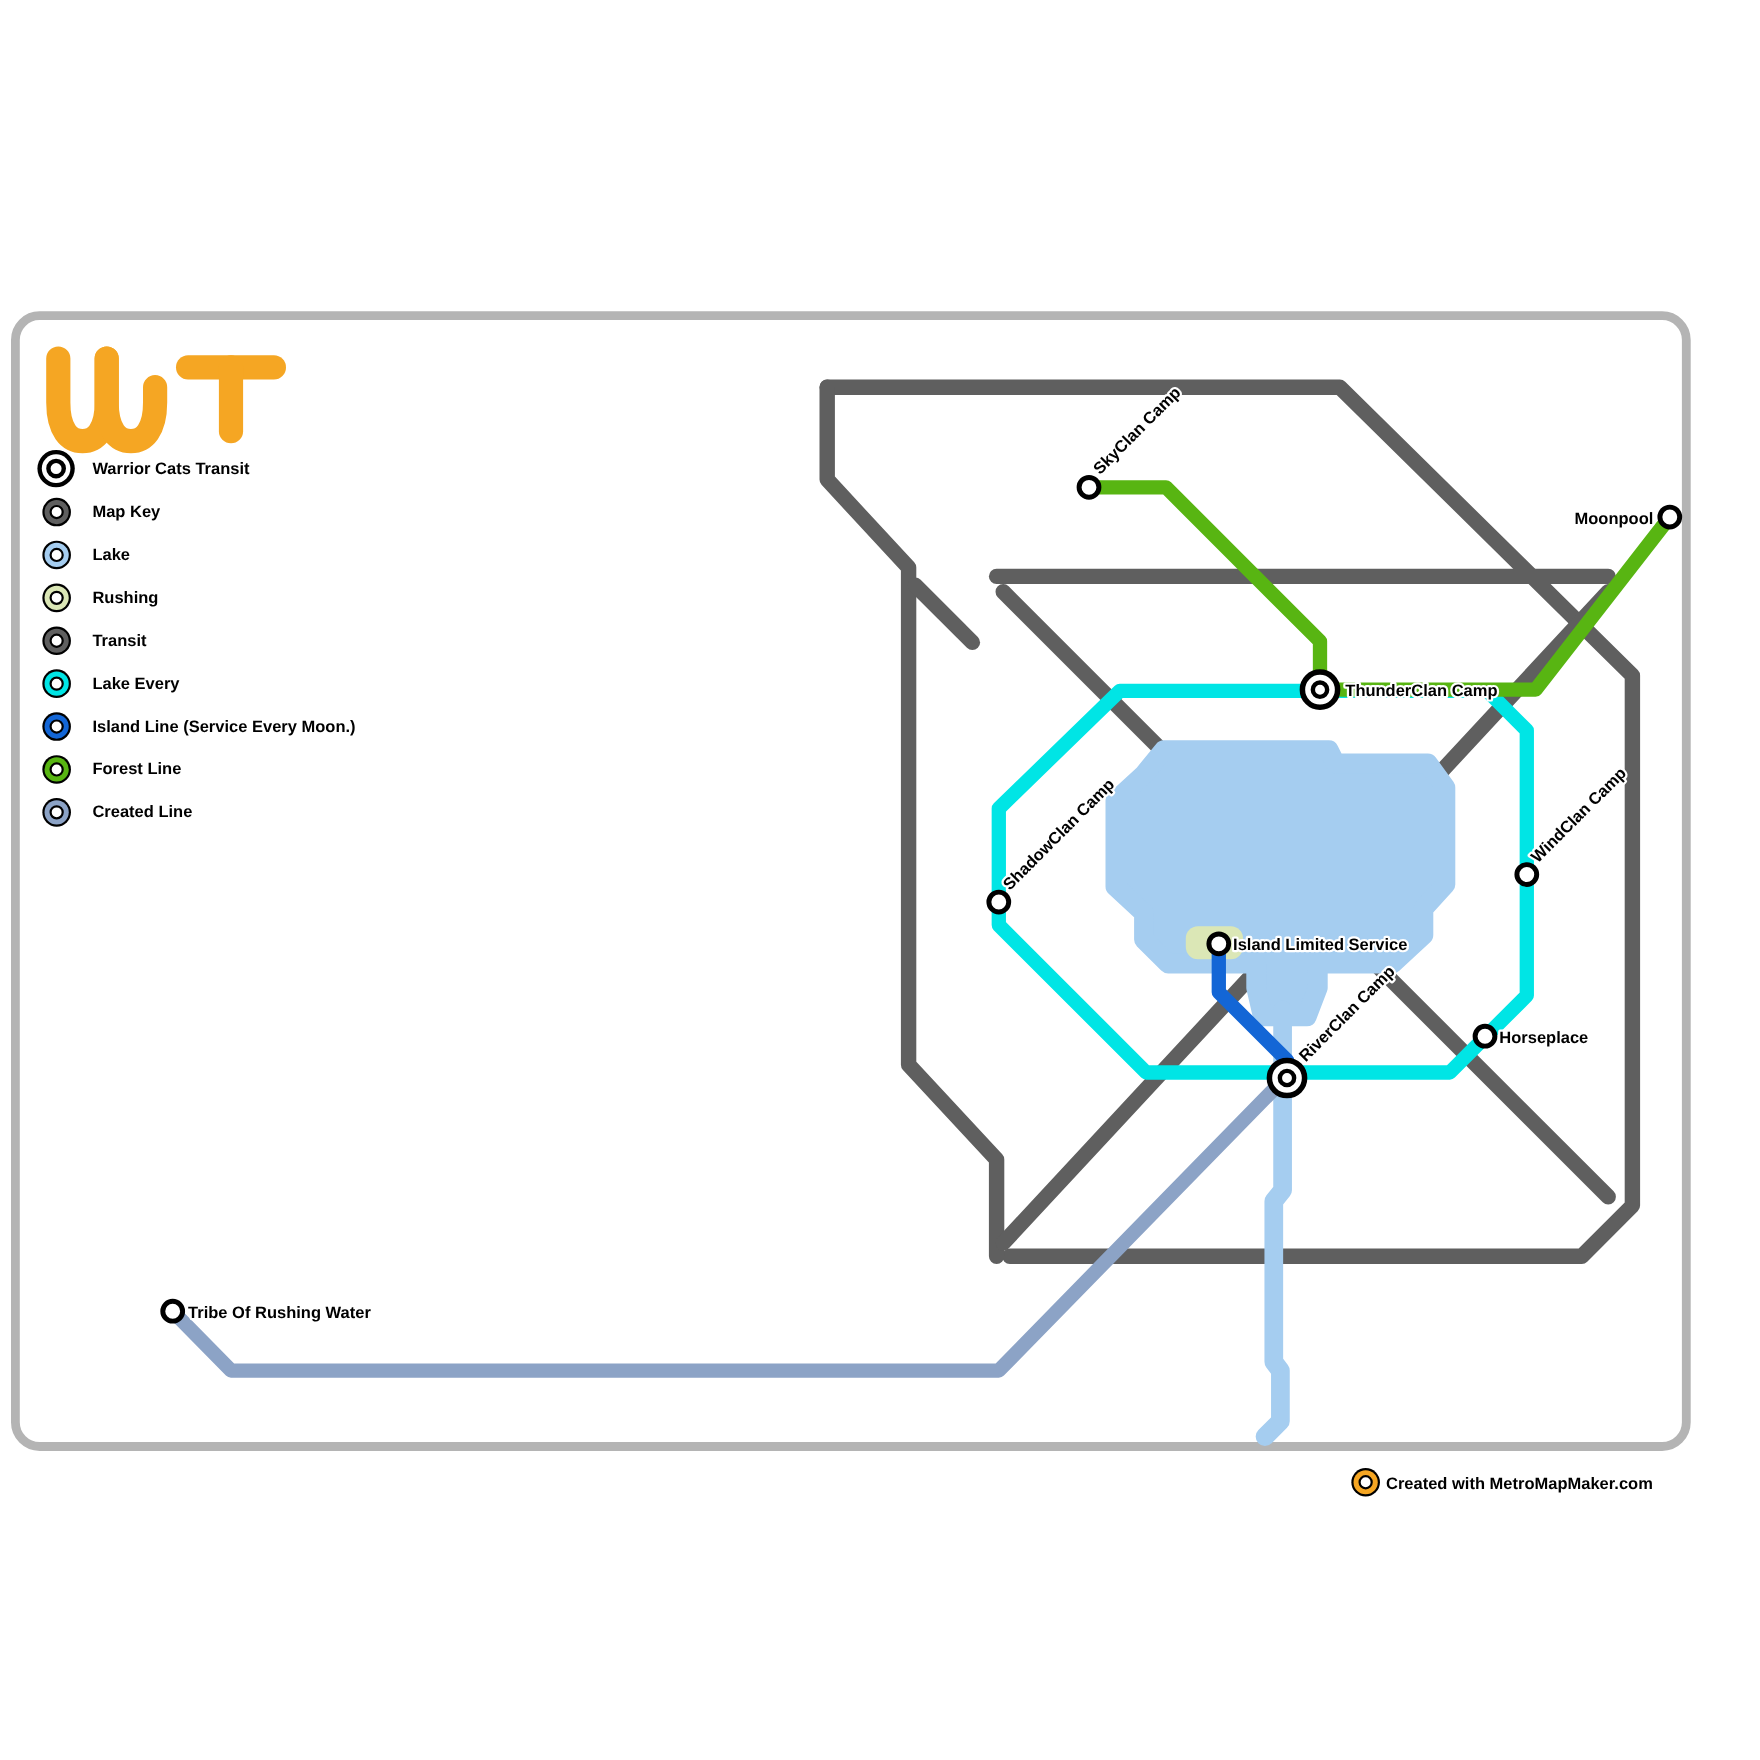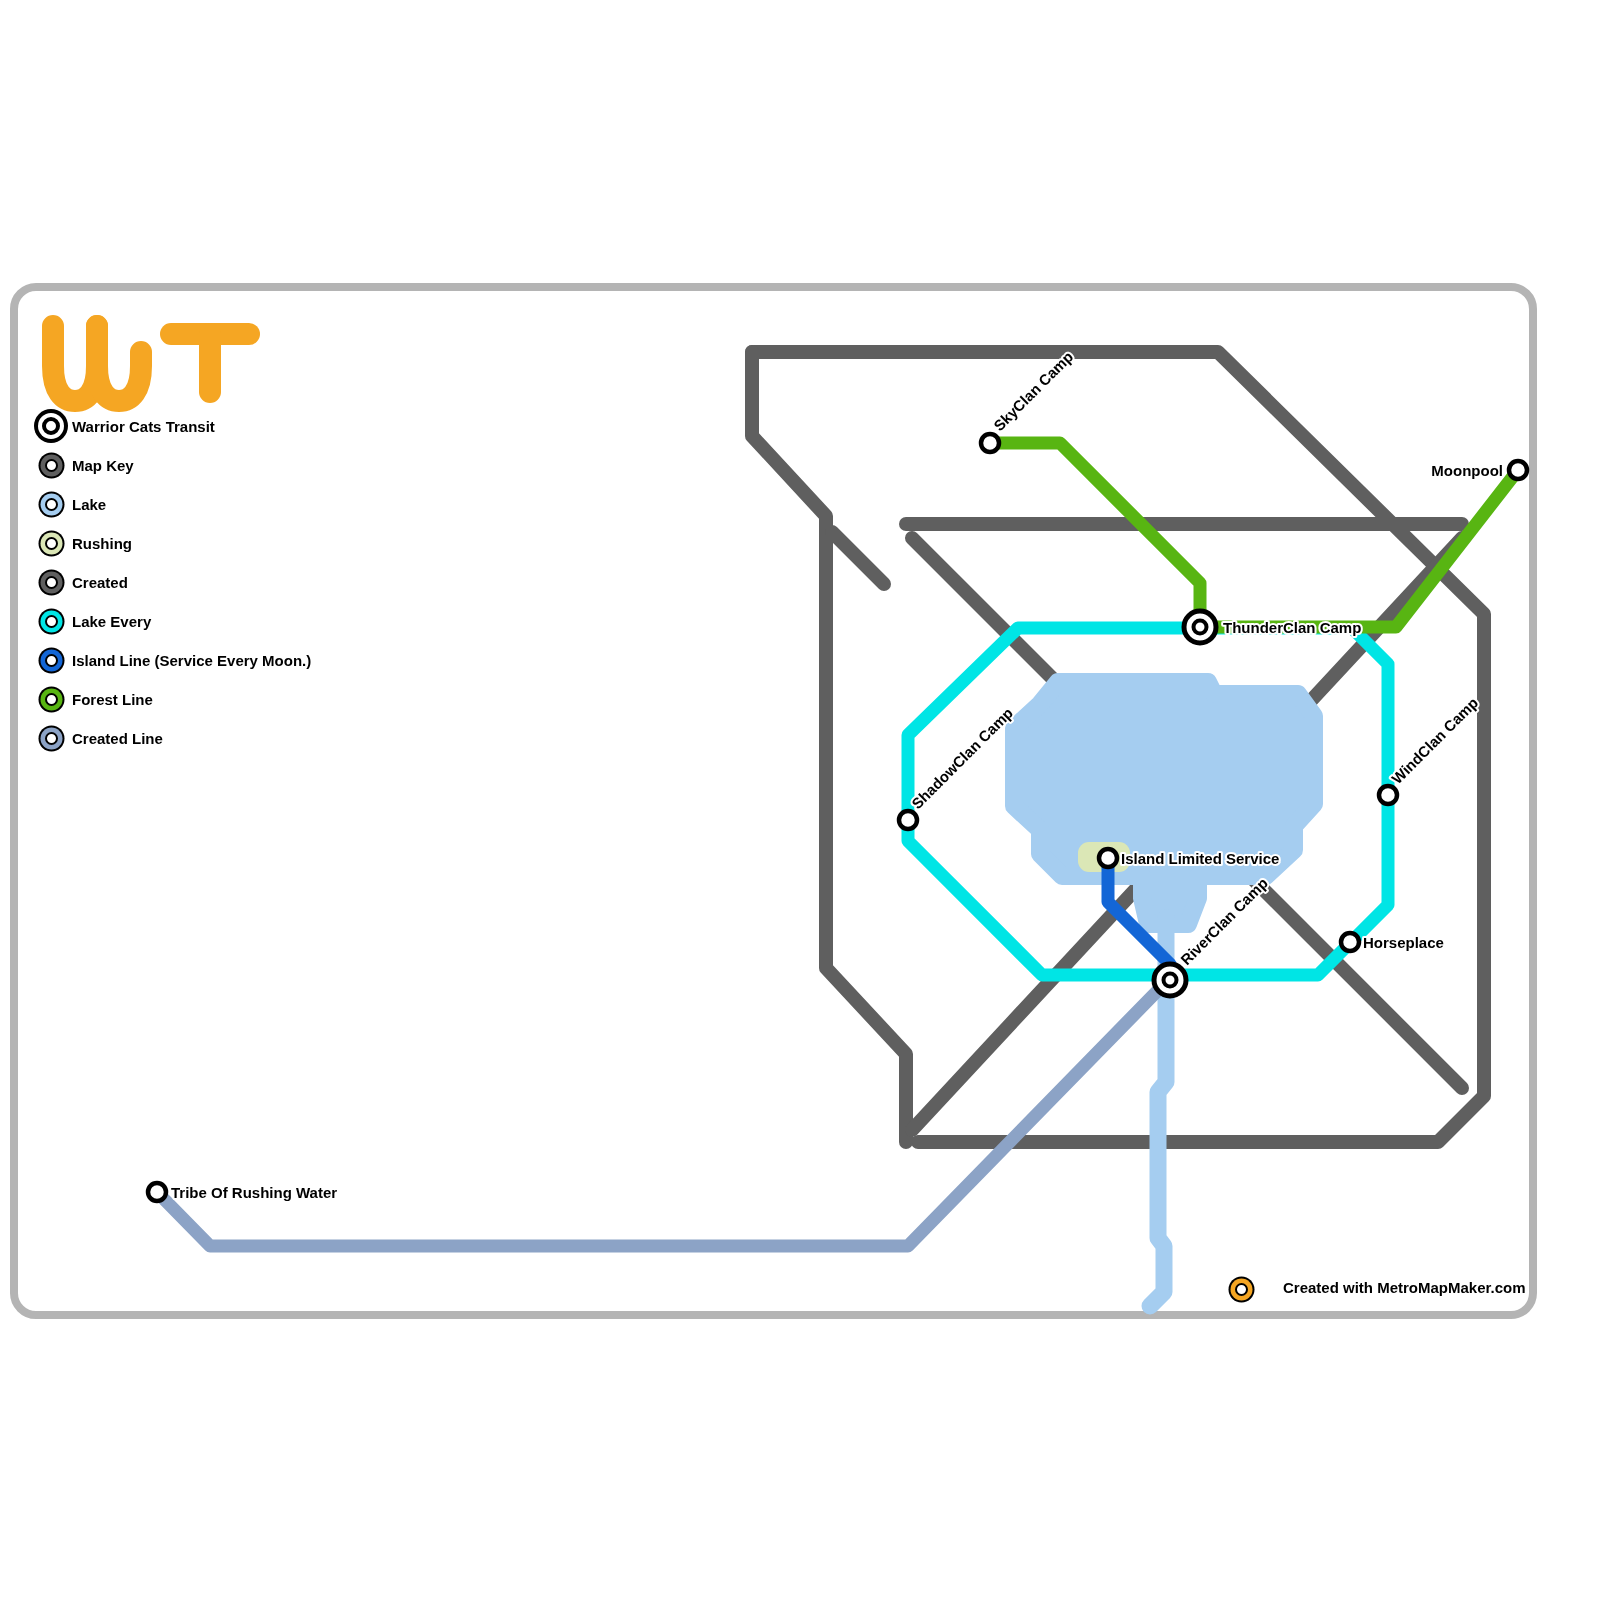--- a/index.html
+++ b/index.html
@@ -24,24 +24,24 @@
   .legend-row{display:flex;align-items:center;height:24px;margin-bottom:15px;}
   .icon-box{width:34px;display:flex;justify-content:flex-start;align-items:center;}
   .key-icon{
     width:9px;height:9px;border-radius:50%;background:#fff;border:2px solid #000;
     box-shadow:0 0 0 4.5px var(--ring),0 0 0 6.5px #000;margin-left:7px;
   }
   .key-icon-xl{
     width:10px;height:10px;border-radius:50%;background:#fff;border:4px solid #000;
     box-shadow:0 0 0 4px #fff,0 0 0 8px #000;margin-left:4px;
   }
-  .legend-label{font-weight:bold;font-size:15px;color:#000;margin-left:0;white-space:nowrap;}
+  .legend-label{font-weight:bold;font-size:15px;color:#000;margin-left:12px;white-space:nowrap;}
 
   
-  .attribution{position:absolute;left:1228px;top:1279px;display:flex;align-items:flex-end;gap:23px;}
+  .attribution{position:absolute;left:1228px;top:1341px;display:flex;align-items:flex-start;}
   .attribution .legend-label{margin-left:12px;}
 </style>
 </head>
 <body>
 
 <div class="canvas-frame"></div>
 
 <svg class="map-svg" width="1600" height="1600" viewBox="0 0 1600 1600">
 
   <g stroke="#f5a623" stroke-width="22" fill="none" stroke-linecap="round">
@@ -149,21 +149,21 @@
   <div class="legend-row">
     <span class="icon-box">
         <span class="key-icon" style="--ring:#dbe7b6"></span>
       </span>
     <span class="legend-label">Rushing</span>
   </div>
   <div class="legend-row">
     <span class="icon-box">
         <span class="key-icon" style="--ring:#5f5f5f"></span>
       </span>
-    <span class="legend-label">Created</span>
+    <span class="legend-label">Transit</span>
   </div>
   <div class="legend-row">
     <span class="icon-box">
         <span class="key-icon" style="--ring:#00e5e5"></span>
       </span>
     <span class="legend-label">Lake Every</span>
   </div>
   <div class="legend-row">
     <span class="icon-box">
         <span class="key-icon" style="--ring:#1366d6"></span>

